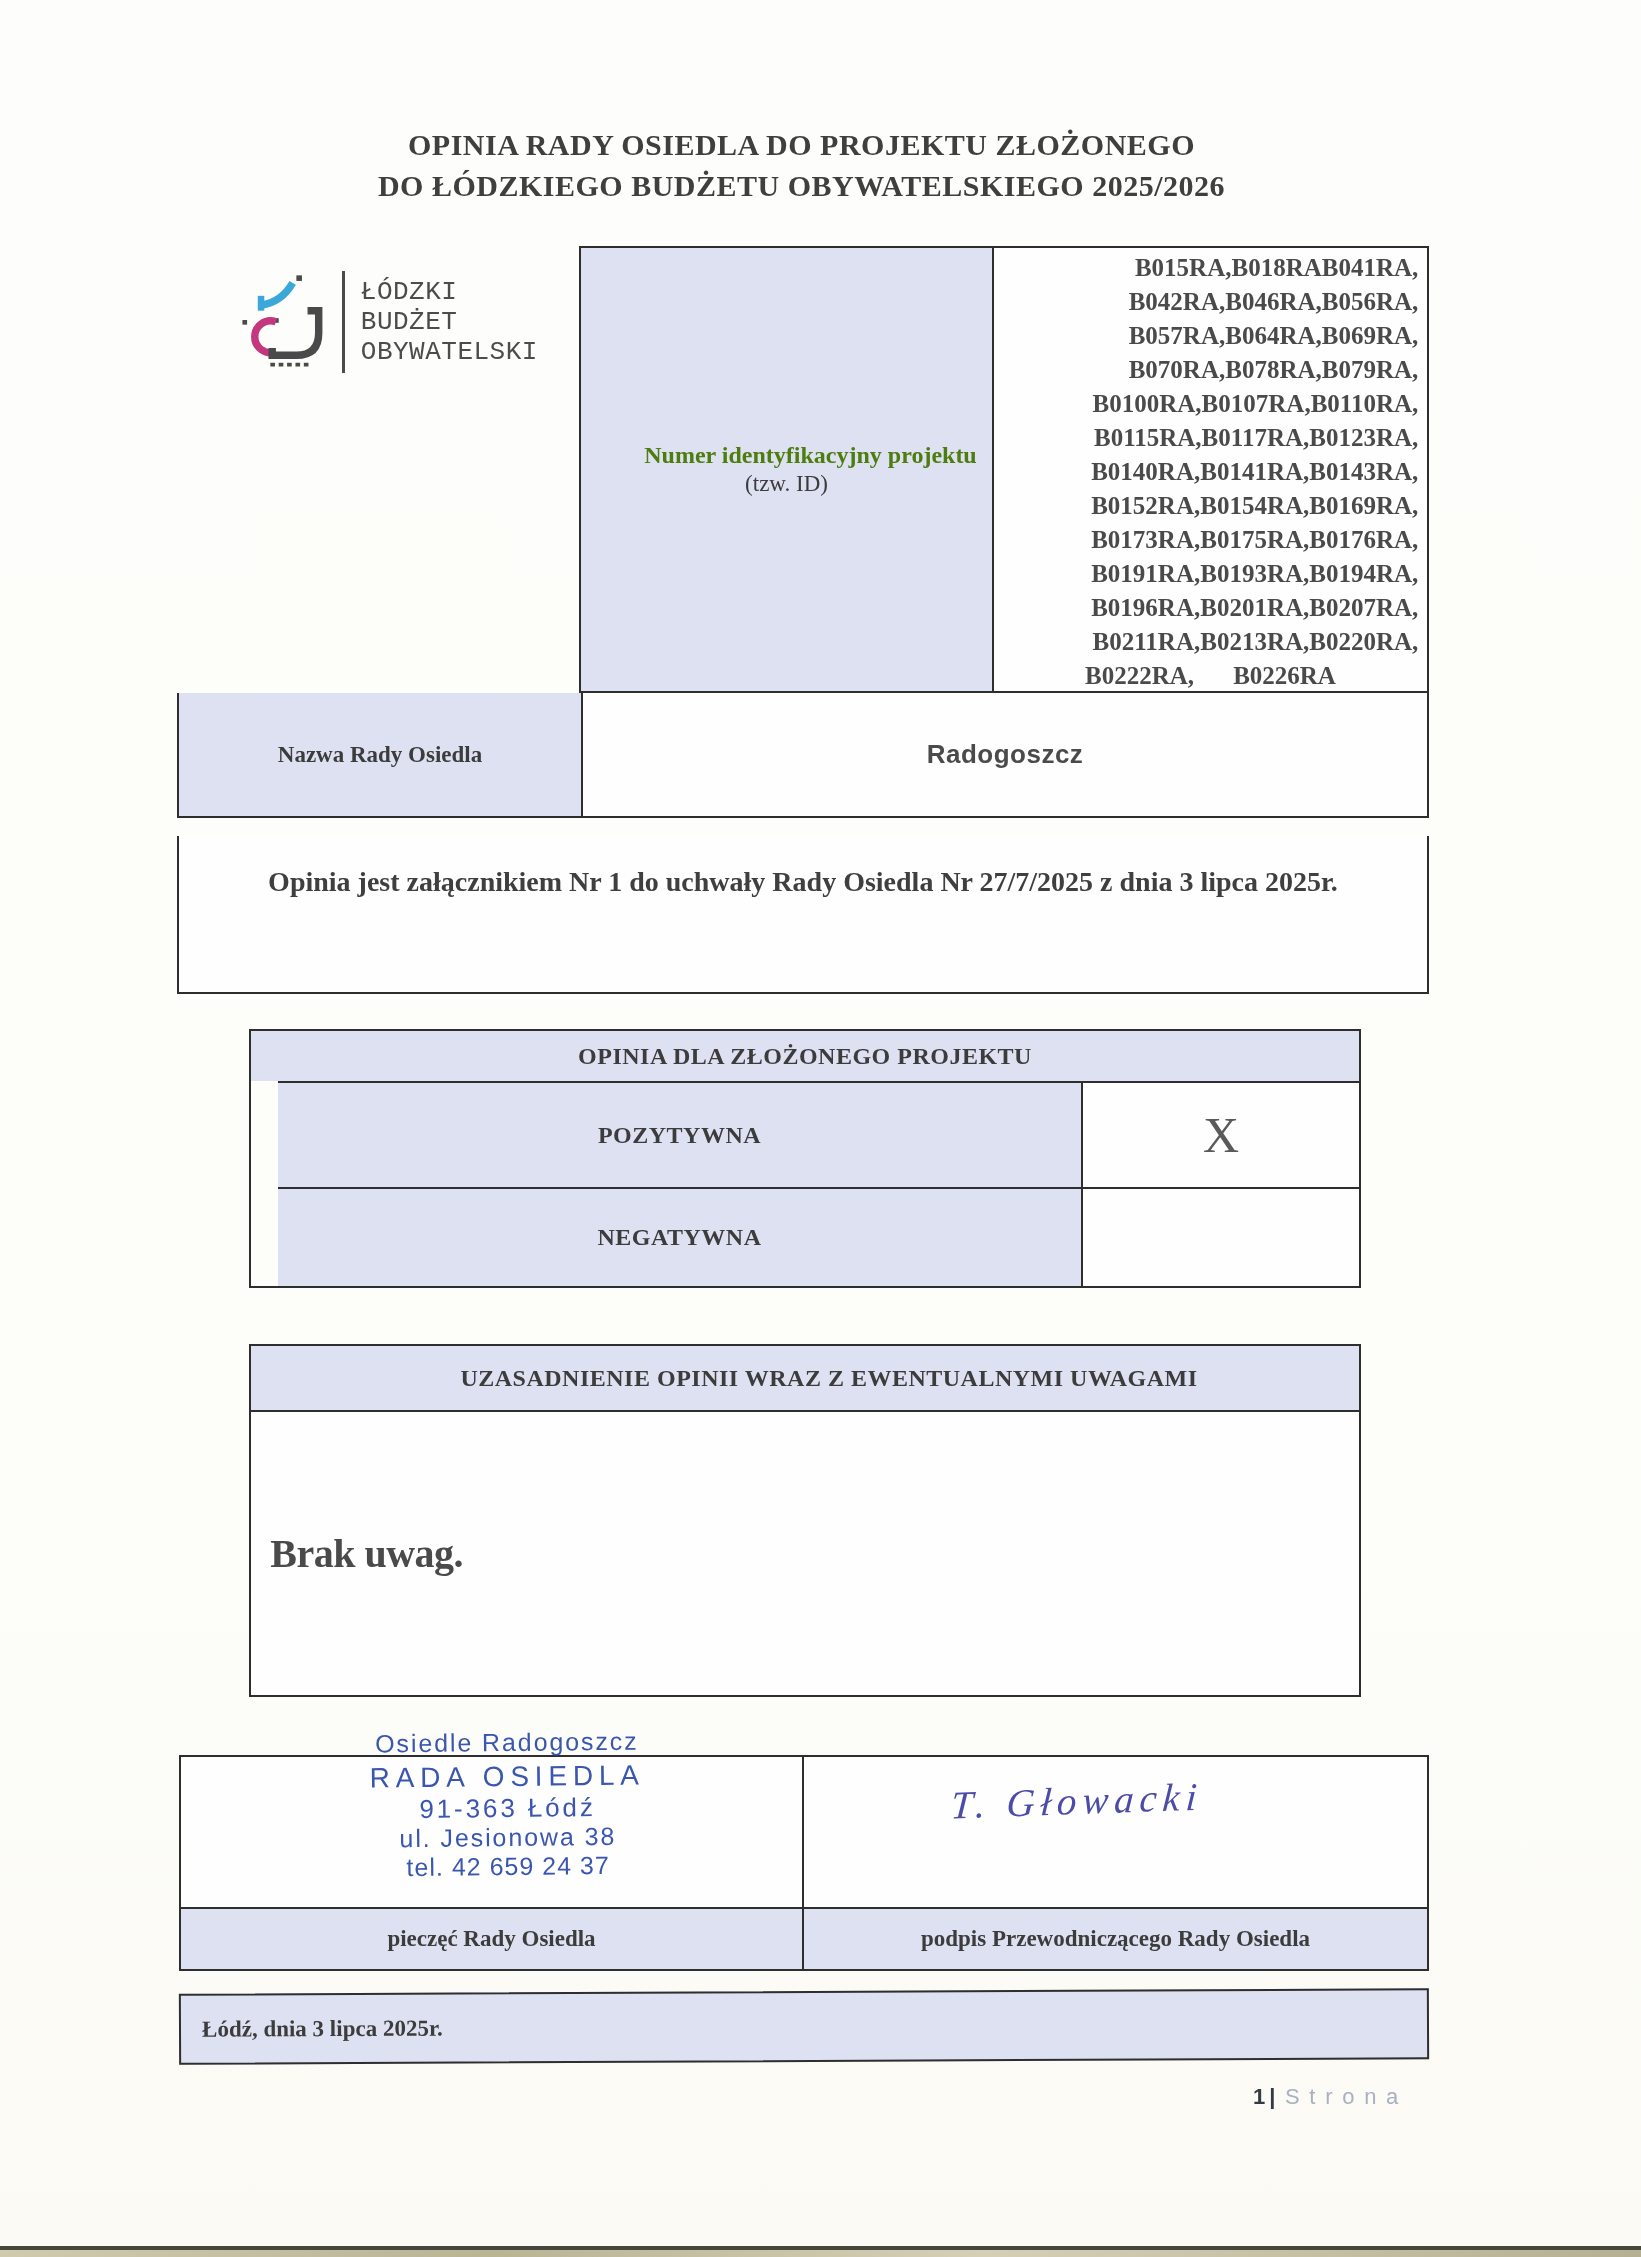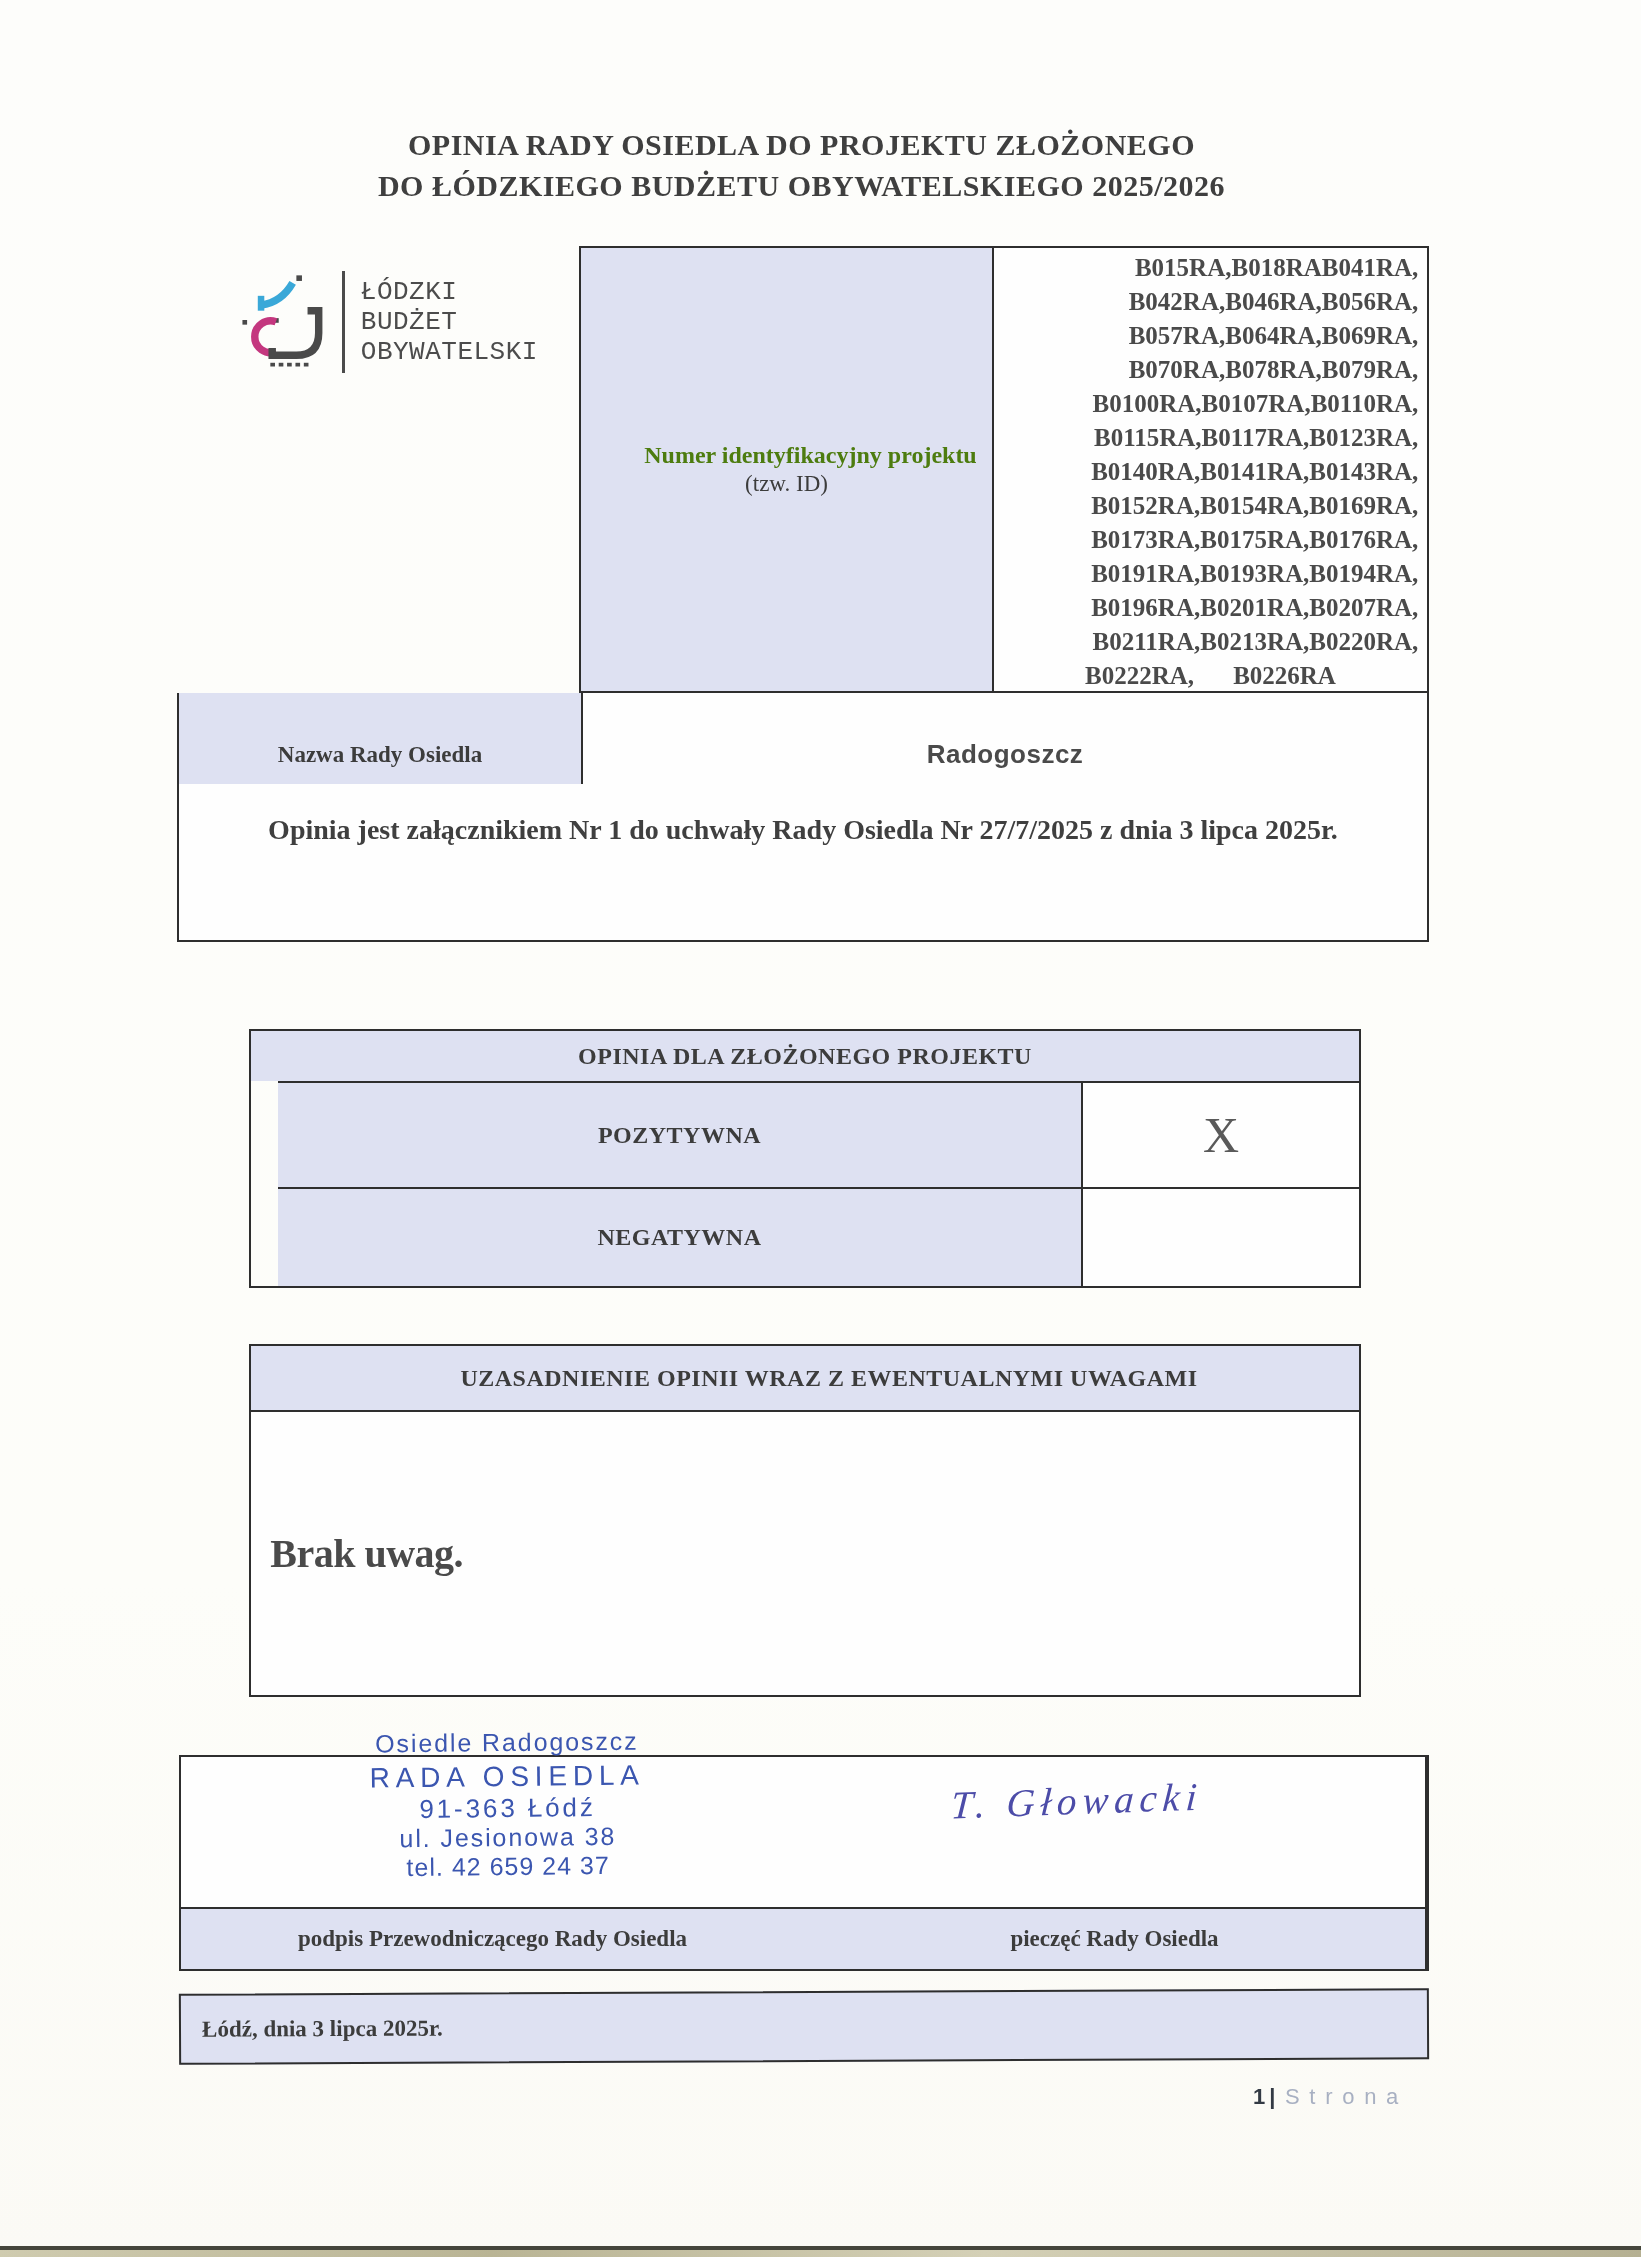--- a/index.html
+++ b/index.html
@@ -28,21 +28,21 @@
   .id-line { display:flex; justify-content:flex-end; font-weight:bold; font-size:25px; line-height:34px; color:#4a4a4a; }
   .id-line-short { justify-content:center; gap:39px; }
 
   
   .nazwa-row { position:absolute; left:177px; top:693px; width:1252px; height:125px; display:flex; border:2.9px solid #2e2e2e; border-top-width:0; }
   .nazwa-label { width:404px; background:#dee1f2; border-right:2.9px solid #2e2e2e; display:flex; align-items:center; justify-content:center; font-weight:bold; font-size:23px; color:#3c3c3c; }
   .nazwa-value { flex:1; background:#fefefe; display:flex; align-items:center; justify-content:center;
                  font-family:"Liberation Sans", sans-serif; font-weight:bold; font-size:26px; color:#4a4a4a; letter-spacing:0.5px; }
 
   
-  .zalacznik-box { position:absolute; left:177px; top:784px; width:1252px; height:158px; border:2.9px solid #2e2e2e; border-top-width:0;
+  .zalacznik-box { position:absolute; left:177px; top:836px; width:1252px; height:158px; border:2.9px solid #2e2e2e; border-top-width:0;
                    background:#fefefe; display:flex; align-items:flex-start; justify-content:center; }
   .zalacznik-box div { max-width:1101px; text-align:center; font-weight:bold; font-size:28px; line-height:41px; color:#3f3f3f; padding-top:25px; }
 
   
   .opinia-table { position:absolute; left:249px; top:1029px; width:1112px; border:2.9px solid #2e2e2e; }
   .opinia-header { height:50px; background:#dee1f2; display:flex; align-items:center; justify-content:center;
                    font-weight:bold; font-size:24px; color:#3c3c3c; letter-spacing:0.5px; }
   .opinia-row { display:flex; border-top:2.9px solid #2e2e2e;margin-left:27px; }
   .opinia-row .opt-label { width:805px; background:#dee1f2; border-right:2.9px solid #2e2e2e; display:flex; align-items:center; justify-content:center;
                            font-weight:bold; font-size:24px; color:#3c3c3c; letter-spacing:0.5px; }
@@ -224,27 +224,27 @@
       <div class="opt-mark"></div>
     </div>
   </div>
 
   <div class="uzas-header">UZASADNIENIE OPINII WRAZ Z EWENTUALNYMI UWAGAMI</div>
   <div class="uzas-content">
     <div>Brak uwag.</div>
   </div>
 
   <div class="sign-table">
+    <div class="sign-col left">
+      <div class="sign-space"></div>
+      <div class="sign-label">pieczęć Rady Osiedla</div>
+    </div>
     <div class="sign-col right">
       <div class="sign-space"></div>
       <div class="sign-label">podpis Przewodniczącego Rady Osiedla</div>
-    </div>
-    <div class="sign-col left">
-      <div class="sign-space"></div>
-      <div class="sign-label">pieczęć Rady Osiedla</div>
     </div>
   </div>
 
   <div class="stamp-block">
     <div class="stamp-l0">Osiedle Radogoszcz</div>
     <div class="stamp-l1">RADA OSIEDLA</div>
     <div class="stamp-l2">91-363 Łódź</div>
     <div class="stamp-l3">ul. Jesionowa 38</div>
     <div class="stamp-l4">tel. 42 659 24 37</div>
   </div>

